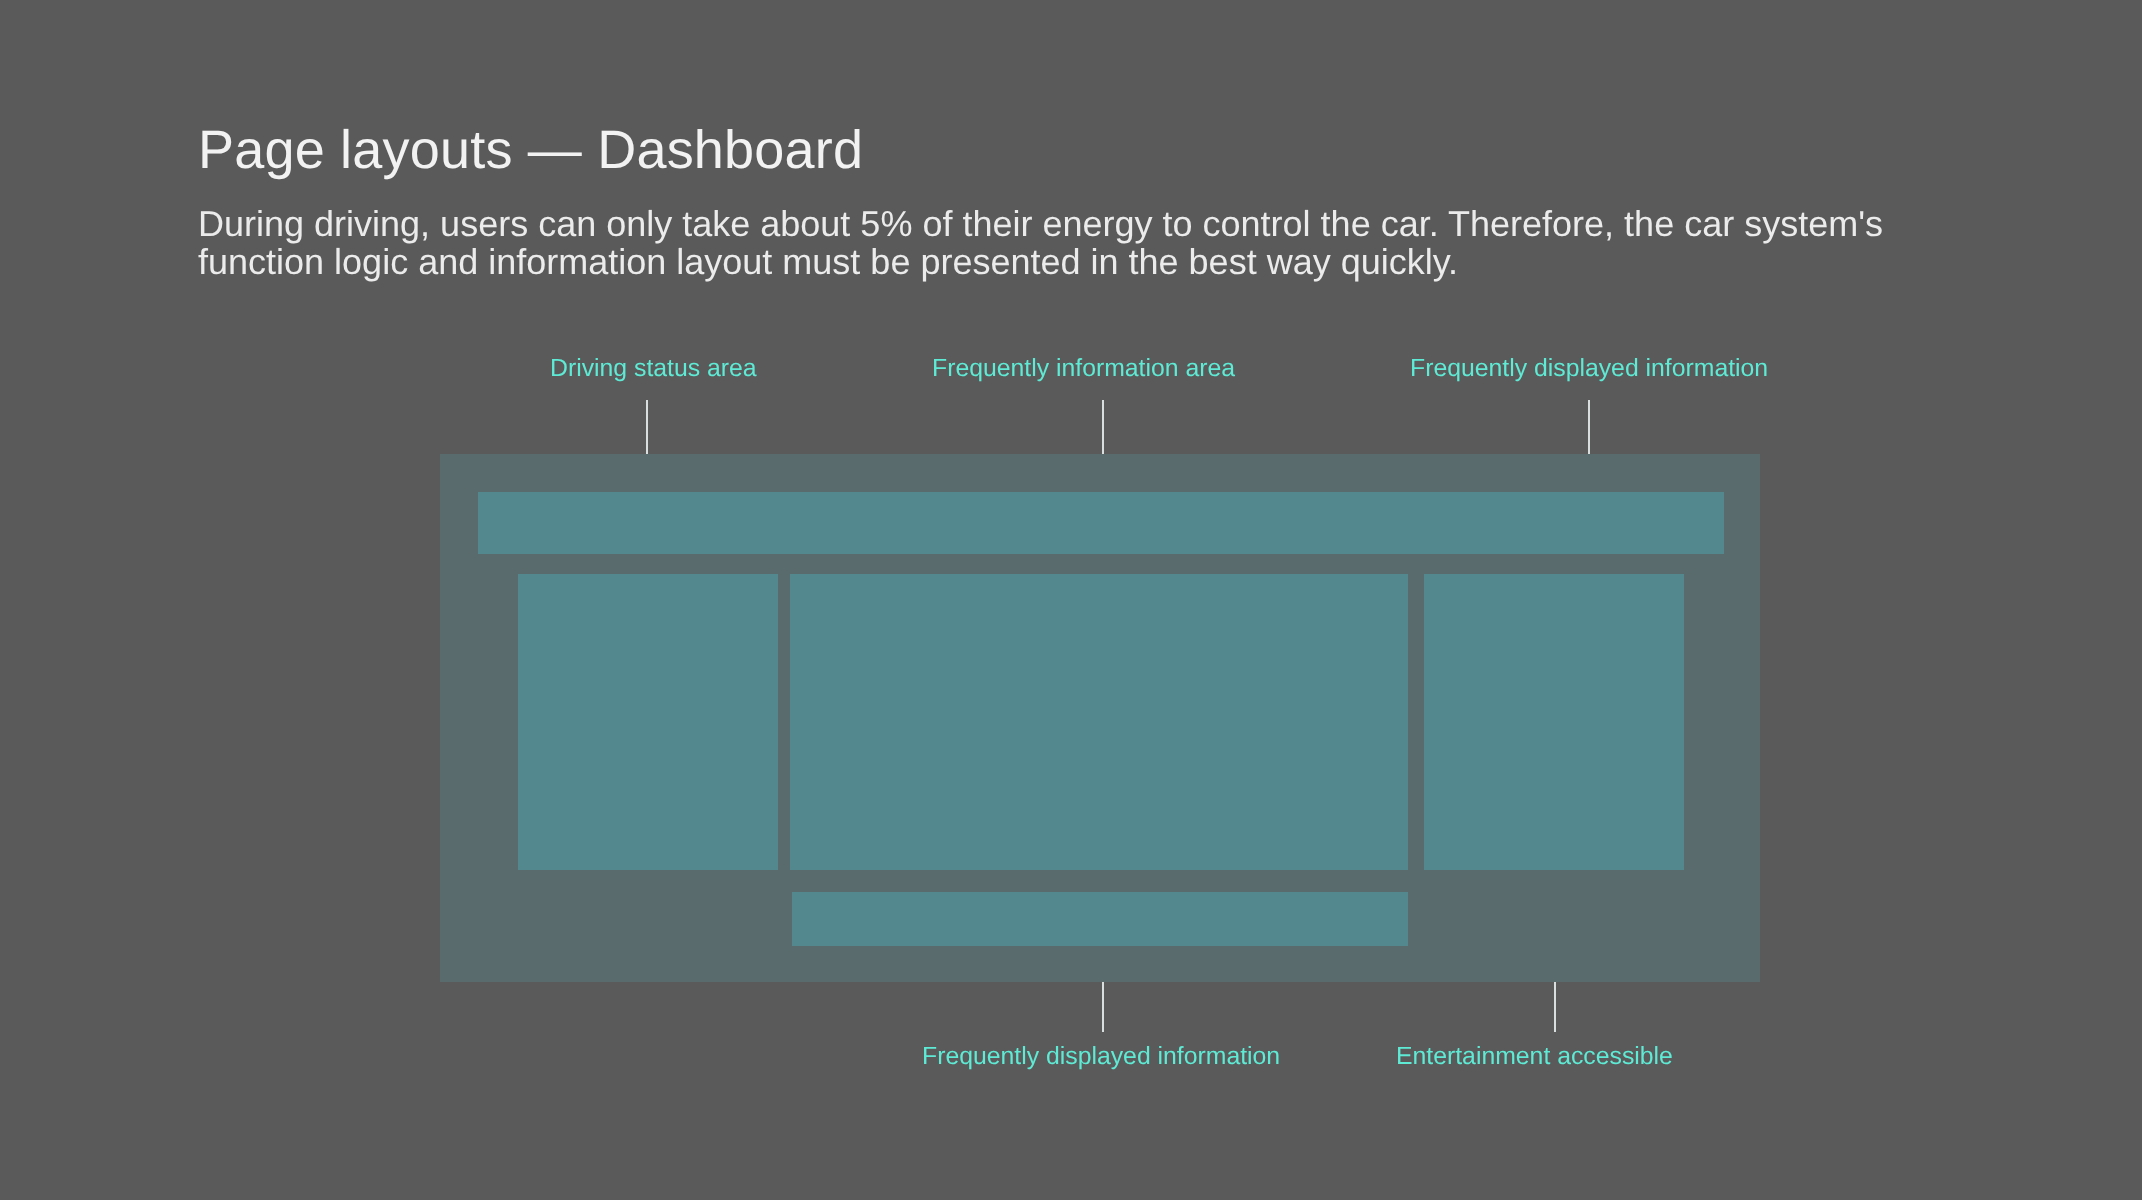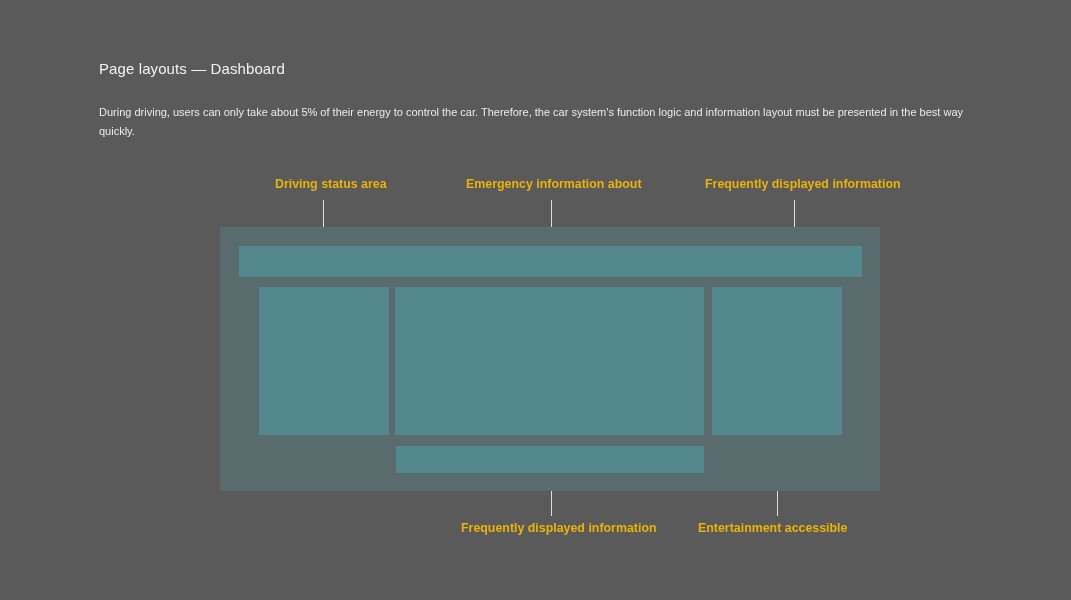--- a/index.html
+++ b/index.html
@@ -19,33 +19,33 @@
   #slide {
     position: absolute;
     inset: 0;
   }
 
   
   .page-title {
     position: absolute;
     left: 99px;
     top: 60px;
-    font-size: 15px;
+    font-size: 27px;
     font-weight: 400;
     letter-spacing: 0.1px;
     color: #f2f2f2;
     white-space: nowrap;
   }
 
   .body-copy {
     position: absolute;
     left: 99px;
     top: 103px;
     width: 875px;
-    font-size: 11px;
+    font-size: 18px;
     line-height: 18.5px;
     color: #ebebeb;
     font-weight: 400;
   }
   .body-copy p {
     margin: 0;
   }
 
   
   .diagram {
@@ -85,39 +85,39 @@
     height: 7px;
     border-radius: 50%;
     background: #ffffff;
     margin-left: -3px;
     margin-top: -3px;
   }
 
   .callout-label {
     position: absolute;
     font-size: 12.4px;
-    color: #eab308;
+    color: #5eead4;
     white-space: nowrap;
-    font-weight: 700;
+    font-weight: 400;
   }
 </style>
 </head>
 <body>
 
 <div id="slide">
 
   <div class="page-title">Page layouts — Dashboard</div>
 
   <div class="body-copy">
     <p>During driving, users can only take about 5% of their energy to control the car. Therefore, the car system's function logic and information layout must be presented in the best way quickly.</p>
   </div>
 
   <div class="callout-label" style="left:275px; top:177px;">Driving status area</div>
 
-  <div class="callout-label" style="left:466px; top:177px;">Emergency information about</div>
+  <div class="callout-label" style="left:466px; top:177px;">Frequently information area</div>
 
   <div class="callout-label" style="left:705px; top:177px;">Frequently displayed information</div>
 
   <div class="callout-label" style="left:461px; top:521px;">Frequently displayed information</div>
 
   <div class="callout-label" style="left:698px; top:521px;">Entertainment accessible</div>
 
   <div class="leader" style="left:323px; top:200px; height:100px;"></div>
   <div class="dot" style="left:323px; top:300px;"></div>
 

